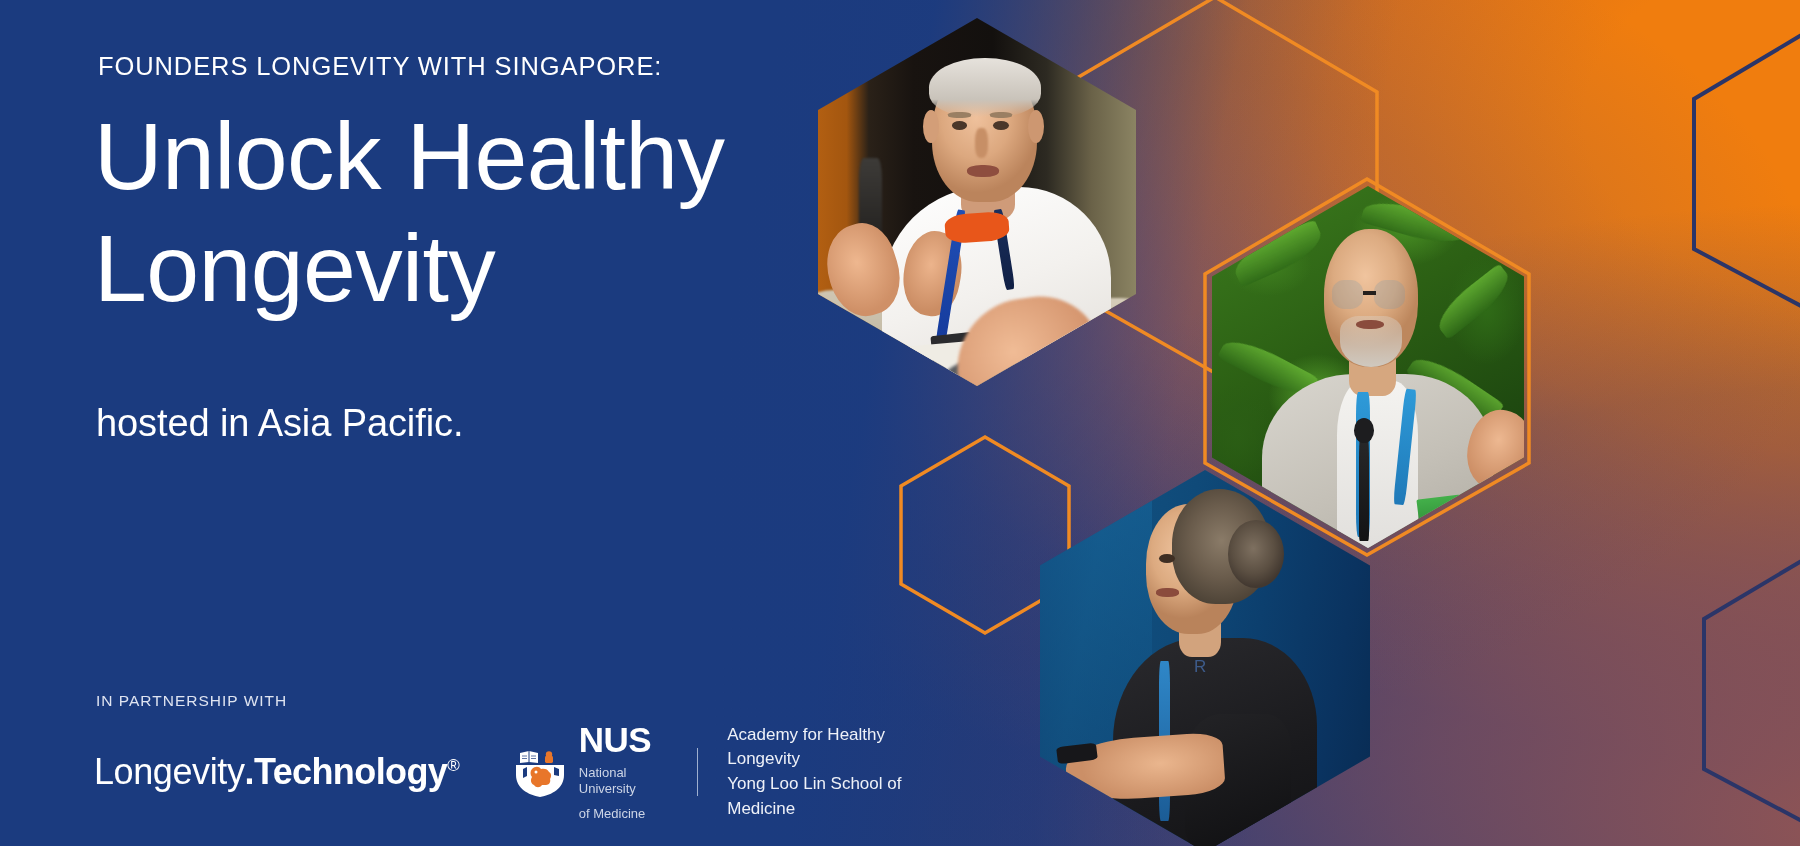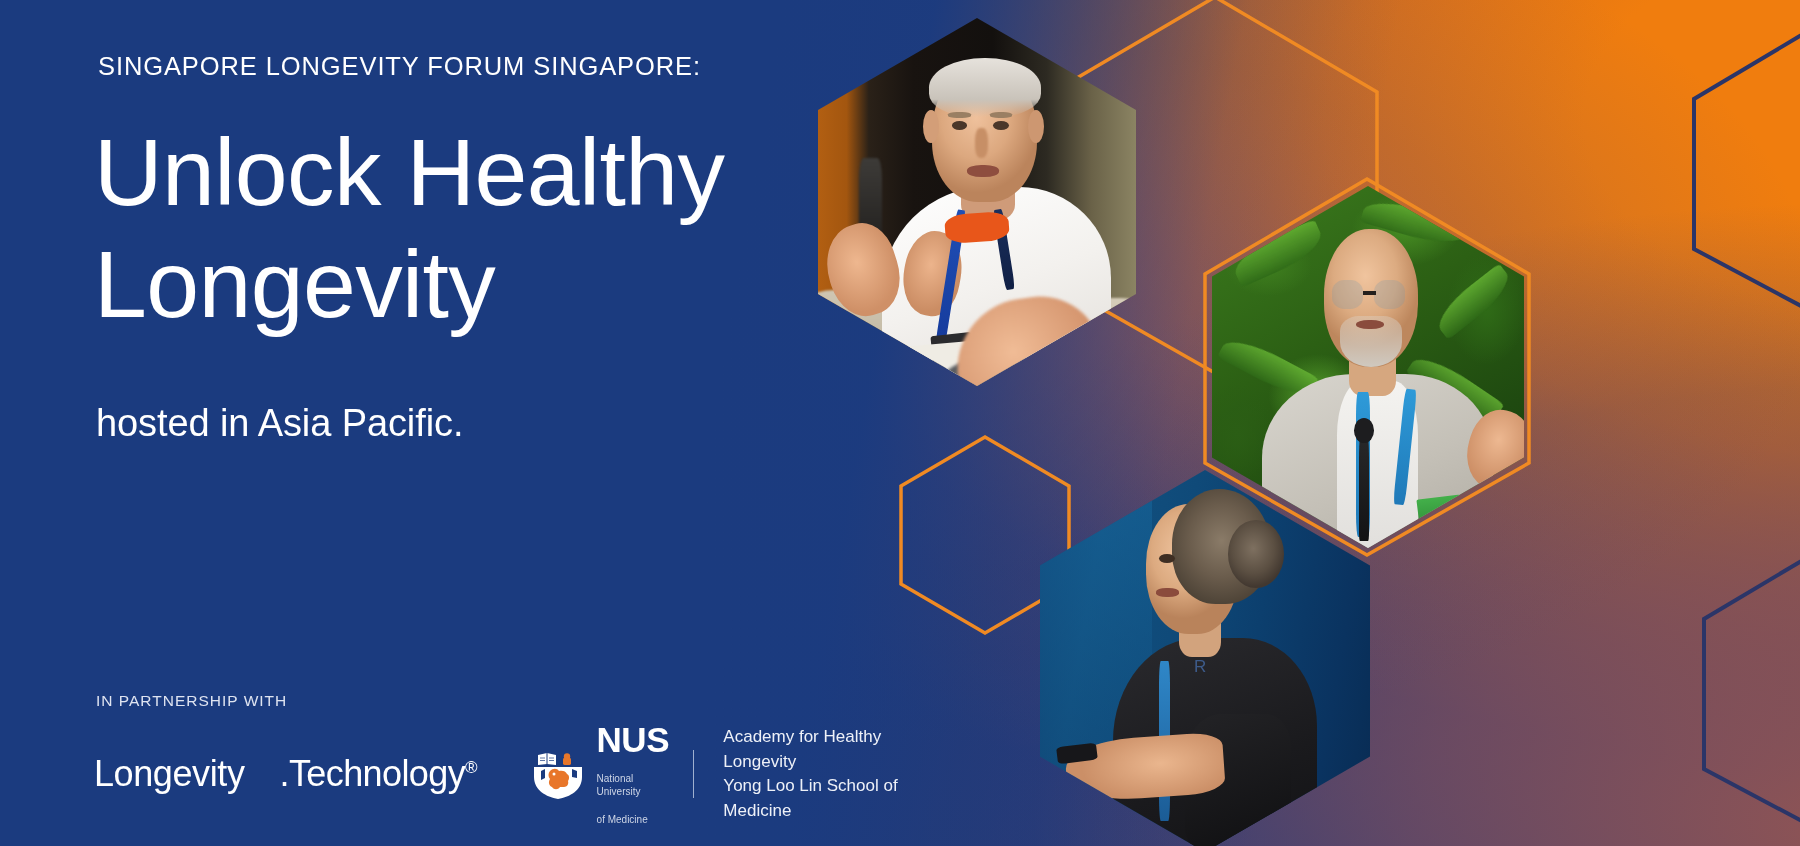--- a/index.html
+++ b/index.html
@@ -299,21 +299,21 @@
     position: absolute;
     top: 52px;
     left: 4px;
     color: #ffffff;
     font-size: 25.5px;
     letter-spacing: 0.9px;
     font-weight: 400;
   }
   .headline {
     position: absolute;
-    top: 116px;
+    top: 100px;
     left: 0;
     color: #ffffff;
     font-size: 95px;
     line-height: 1.18;
     font-weight: 400;
     letter-spacing: -0.6px;
   }
   .headline .l2 { display: block; }
   .subhead {
     position: absolute;
@@ -367,31 +367,31 @@
     align-items: center;
     gap: 54px;
   }
   .lt-logo {
     color: #ffffff;
     font-size: 36px;
     white-space: nowrap;
     line-height: 1;
   }
   .lt-logo .lt-light { font-weight: 300; letter-spacing: -0.4px; }
-  .lt-logo .lt-bold  { font-weight: normal; letter-spacing: -0.6px; margin-left: 35px; }
+  .lt-logo .lt-bold  { font-weight: bold; letter-spacing: -0.6px; }
   .lt-logo .lt-reg   { font-size: 17px; vertical-align: super; font-weight: 400; }
 
   .nus-block { display: flex; align-items: center; gap: 13px; }
   .nus-crest { width: 52px; height: 54px; flex: none; }
   .nus-word { display: flex; flex-direction: column; line-height: 1; }
   .nus-word .nus-big {
     color: #ffffff; font-size: 35px; font-weight: bold; letter-spacing: -0.5px;
   }
   .nus-word .nus-sub {
-    color: #cdd5e6; font-size: 10px; margin-top: 16px; line-height: 1.25; font-weight: 400;
+    color: #cdd5e6; font-size: 13px; margin-top: 8px; line-height: 1.25; font-weight: 400;
   }
   .nus-rule { width: 1px; height: 48px; background: #9fb0d0; margin: 0 16px 0 6px; }
   .nus-tag { color: #eef1f8; font-size: 17px; line-height: 1.45; }
   .nus-tag span { display: block; }
 
   .tiny-r {
     position: absolute;
     left: 1194px;
     top: 657px;
     color: #3d5b8a;
@@ -511,21 +511,21 @@
       <div class="lanyard"></div>
       <div class="arm"></div>
       <div class="clicker"></div>
     </div>
   </div>
 
   <div class="tiny-r">R</div>
 
   <div class="content">
 
-    <div class="eyebrow">SINGAPORE LONGEVITY FORUM SINGAPORE:</div>
+    <div class="eyebrow">FOUNDERS LONGEVITY WITH SINGAPORE:</div>
 
     <div class="headline">
       <span class="l1">Unlock Healthy</span>
       <span class="l2">Longevity</span>
     </div>
 
     <div class="subhead">
       <span>hosted in Asia Pacific.</span>
     </div>
 

